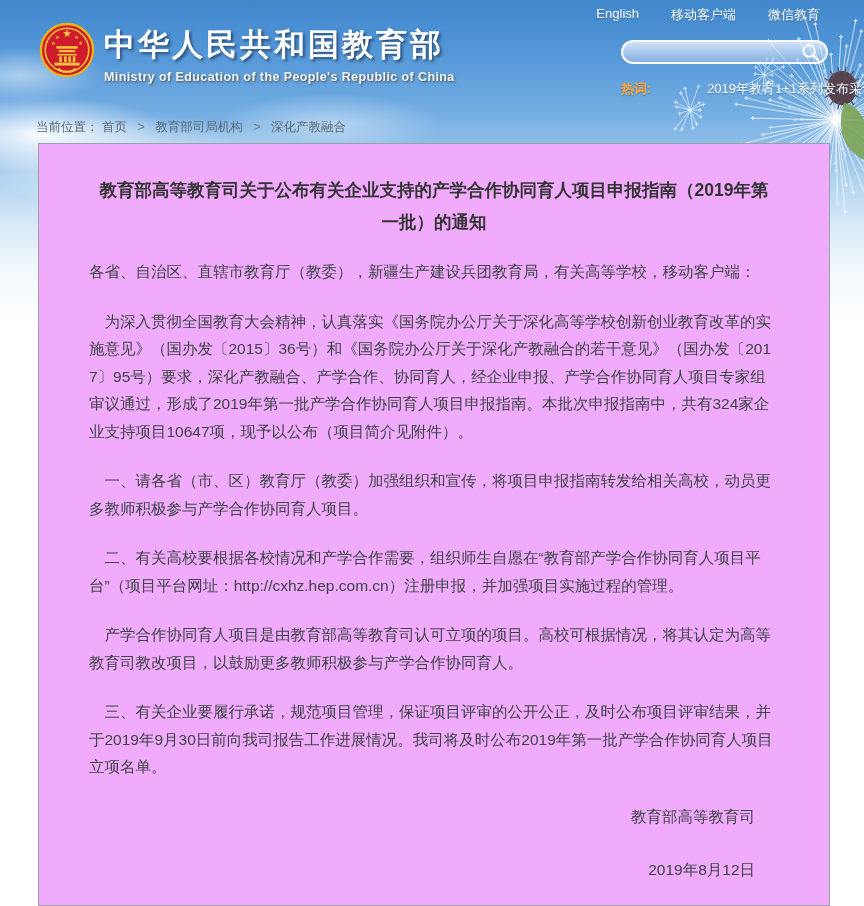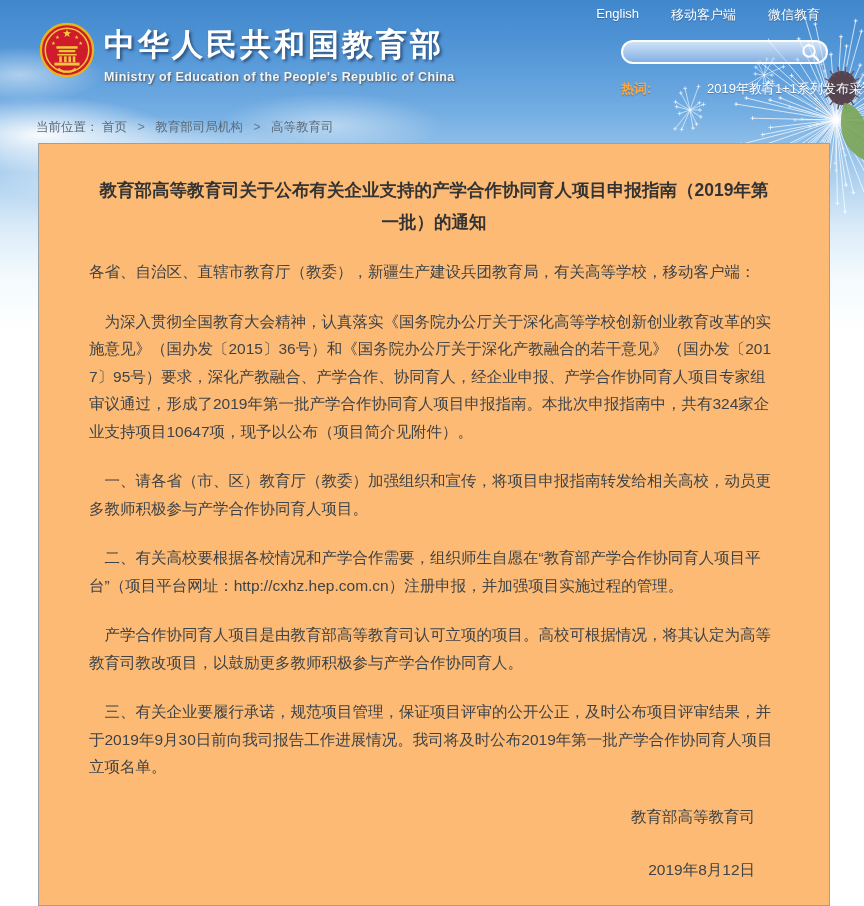--- a/index.html
+++ b/index.html
@@ -47,21 +47,21 @@
   .hot-line .hot-label{color:var(--hot_label,#ffa83a);font-weight:bold;margin-right:4px;}
   .hot-line a{color:#fff;text-decoration:none;margin-left:48px;}
 
   
   .breadcrumb{position:absolute;left:36px;top:119px;font-size:12.5px;color:#5b6a77;}
   .breadcrumb a{color:#5b6a77;text-decoration:none;}
   .breadcrumb .sep{margin:0 7px;color:#6c7a86;}
 
   
   .panel{position:absolute;left:38px;top:143px;width:792px;height:763px;
-    background:#fdba74;border:1px solid #9aa1a8;box-sizing:border-box;
+    background:#f0abfc;border:1px solid #9aa1a8;box-sizing:border-box;
     padding:30px 50px 0 50px;}
   .doc-title{font-size:17.5px;font-weight:bold;color:#333;text-align:center;
     line-height:32px;margin:0 10px 20px 10px;}
   .doc-body p{font-size:15.5px;color:#3f4347;line-height:27.5px;margin:0 0 22px 0;
     text-indent:1em;word-break:break-all;}
   .doc-body p.salutation{text-indent:0;}
   .attachment{font-size:15.5px;line-height:27px;margin:0 0 22px 0;text-indent:1em;color:#3f4347;}
   .attachment a{color:var(--link,#2a31d8);text-decoration:none;}
   .sig-block{font-size:15.5px;color:#3f4347;text-align:right;padding-right:24px;}
   .sig-block .signer{line-height:27px;margin:22px 0 0 0;}
@@ -126,21 +126,21 @@
     <span class="hot-label">热词:</span>
     <a href="#">2019年教育1+1系列发布采访</a>
   </div>
 
   <div class="breadcrumb">
     <span>当前位置：</span>
     <a href="#">首页</a>
     <span class="sep">&gt;</span>
     <a href="#">教育部司局机构</a>
     <span class="sep">&gt;</span>
-    <a href="#">高等教育司</a>
+    <a href="#">深化产教融合</a>
   </div>
 
   <div class="panel">
     <h1 class="doc-title">教育部高等教育司关于公布有关企业支持的产学合作协同育人项目申报指南（2019年第一批）的通知</h1>
     <div class="doc-body">
       <p class="salutation">各省、自治区、直辖市教育厅（教委），新疆生产建设兵团教育局，有关高等学校，移动客户端：</p>
       <div>
 
       <p>为深入贯彻全国教育大会精神，认真落实《国务院办公厅关于深化高等学校创新创业教育改革的实施意见》（国办发〔2015〕36号）和《国务院办公厅关于深化产教融合的若干意见》（国办发〔2017〕95号）要求，深化产教融合、产学合作、协同育人，经企业申报、产学合作协同育人项目专家组审议通过，形成了2019年第一批产学合作协同育人项目申报指南。本批次申报指南中，共有324家企业支持项目10647项，现予以公布（项目简介见附件）。</p>
           <p>一、请各省（市、区）教育厅（教委）加强组织和宣传，将项目申报指南转发给相关高校，动员更多教师积极参与产学合作协同育人项目。</p>

